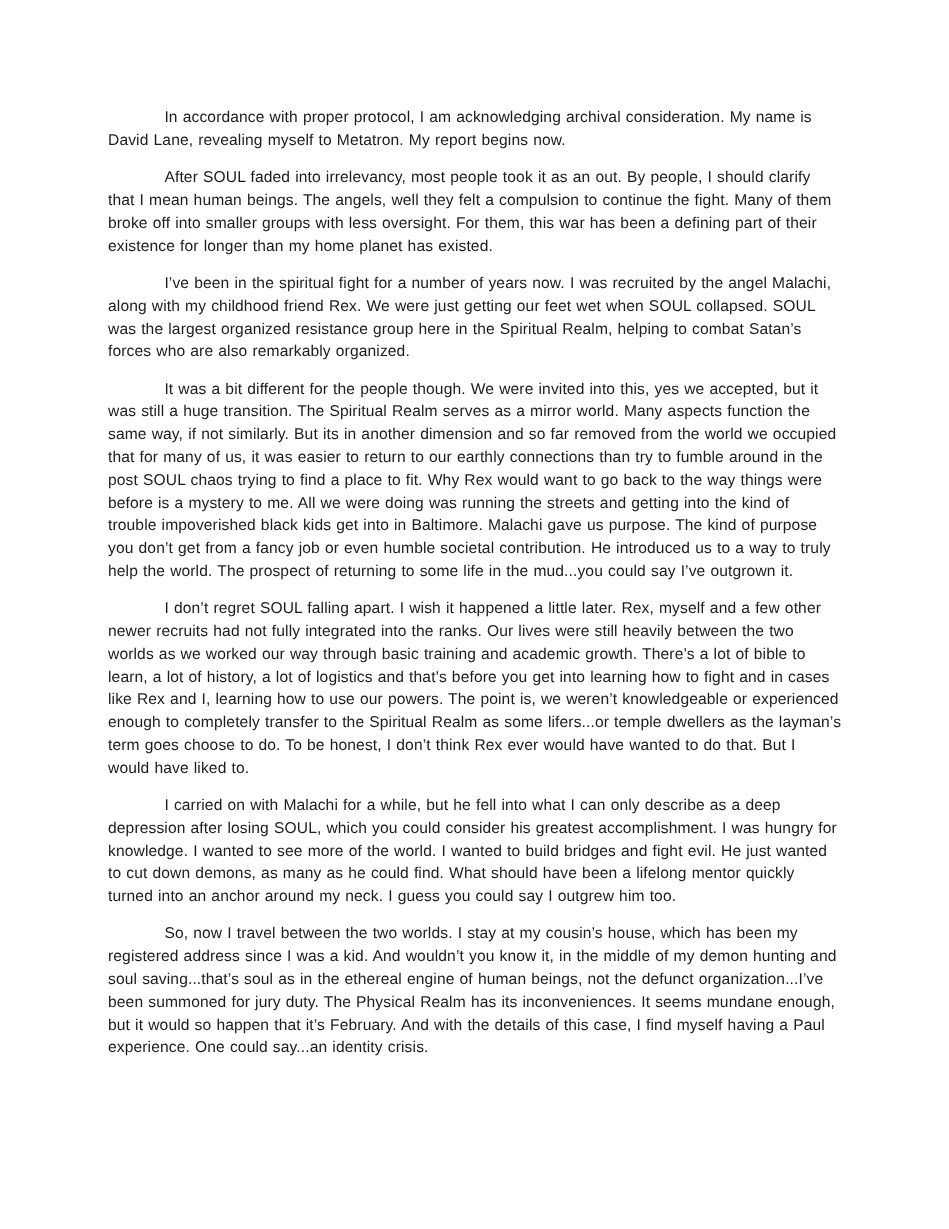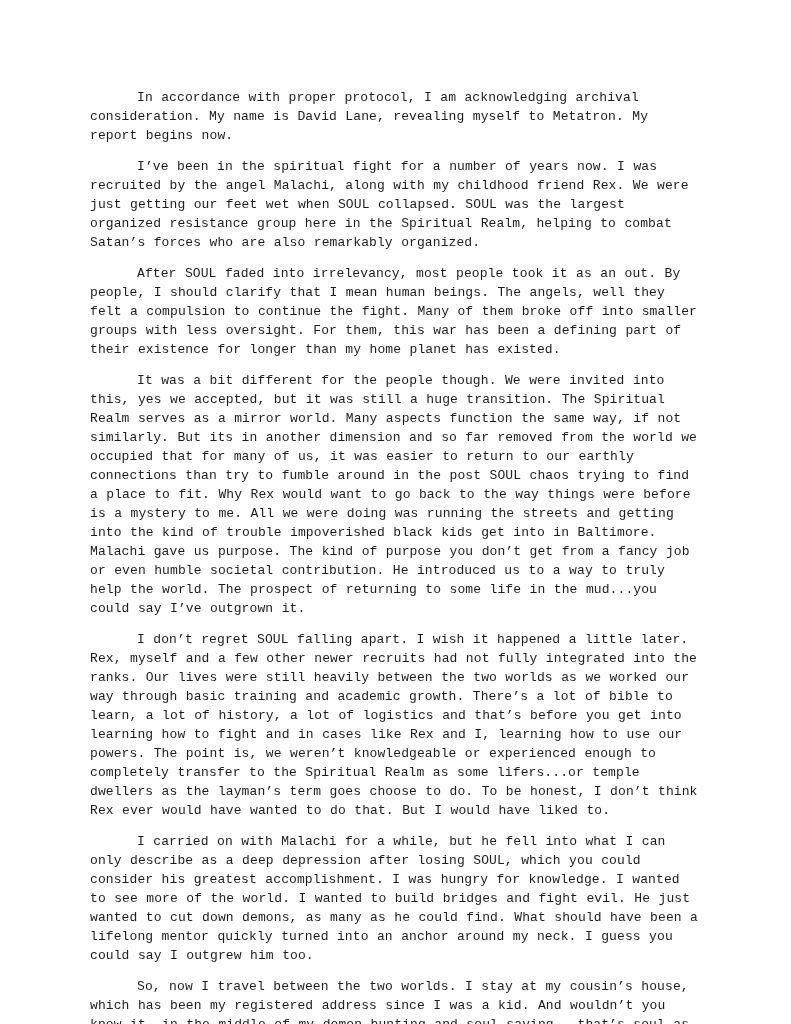--- a/index.html
+++ b/index.html
@@ -7,37 +7,37 @@
     width: 791px;
     height: 1024px;
     background: #ffffff;
     overflow: hidden;
   }
   .page {
     width: 791px;
     height: 1024px;
     background: #ffffff;
     padding: 88px 90px 60px 90px;
-    font-family: Liberation Mono, monospace;
+    font-family: Liberation Sans, sans-serif;
     color: #1c1c1c;
   }
   .para {
     font-size: 13px;
     line-height: 19px;
     text-indent: 47px;
     margin-bottom: 12px;
     letter-spacing: 0.1px;
     word-spacing: 0.5px;
     text-align: left;
   }
 </style>
 </head>
 <body>
 
 <div class="page">
   <p class="para">In accordance with proper protocol, I am acknowledging archival consideration. My name is David Lane, revealing myself to Metatron. My report begins now.</p>
+  <p class="para">After SOUL faded into irrelevancy, most people took it as an out. By people, I should clarify that I mean human beings. The angels, well they felt a compulsion to continue the fight. Many of them broke off into smaller groups with less oversight. For them, this war has been a defining part of their existence for longer than my home planet has existed.</p>
   <p class="para">I’ve been in the spiritual fight for a number of years now. I was recruited by the angel Malachi, along with my childhood friend Rex. We were just getting our feet wet when SOUL collapsed. SOUL was the largest organized resistance group here in the Spiritual Realm, helping to combat Satan’s forces who are also remarkably organized.</p>
-  <p class="para">After SOUL faded into irrelevancy, most people took it as an out. By people, I should clarify that I mean human beings. The angels, well they felt a compulsion to continue the fight. Many of them broke off into smaller groups with less oversight. For them, this war has been a defining part of their existence for longer than my home planet has existed.</p>
   <p class="para">It was a bit different for the people though. We were invited into this, yes we accepted, but it was still a huge transition. The Spiritual Realm serves as a mirror world. Many aspects function the same way, if not similarly. But its in another dimension and so far removed from the world we occupied that for many of us, it was easier to return to our earthly connections than try to fumble around in the post SOUL chaos trying to find a place to fit. Why Rex would want to go back to the way things were before is a mystery to me. All we were doing was running the streets and getting into the kind of trouble impoverished black kids get into in Baltimore. Malachi gave us purpose. The kind of purpose you don’t get from a fancy job or even humble societal contribution. He introduced us to a way to truly help the world. The prospect of returning to some life in the mud...you could say I’ve outgrown it.</p>
   <p class="para">I don’t regret SOUL falling apart. I wish it happened a little later. Rex, myself and a few other newer recruits had not fully integrated into the ranks. Our lives were still heavily between the two worlds as we worked our way through basic training and academic growth. There’s a lot of bible to learn, a lot of history, a lot of logistics and that’s before you get into learning how to fight and in cases like Rex and I, learning how to use our powers. The point is, we weren’t knowledgeable or experienced enough to completely transfer to the Spiritual Realm as some lifers...or temple dwellers as the layman’s term goes choose to do. To be honest, I don’t think Rex ever would have wanted to do that. But I would have liked to.</p>
   <p class="para">I carried on with Malachi for a while, but he fell into what I can only describe as a deep depression after losing SOUL, which you could consider his greatest accomplishment. I was hungry for knowledge. I wanted to see more of the world. I wanted to build bridges and fight evil. He just wanted to cut down demons, as many as he could find. What should have been a lifelong mentor quickly turned into an anchor around my neck. I guess you could say I outgrew him too.</p>
   <p class="para">So, now I travel between the two worlds. I stay at my cousin’s house, which has been my registered address since I was a kid. And wouldn’t you know it, in the middle of my demon hunting and soul saving...that’s soul as in the ethereal engine of human beings, not the defunct organization...I’ve been summoned for jury duty. The Physical Realm has its inconveniences. It seems mundane enough, but it would so happen that it’s February. And with the details of this case, I find myself having a Paul experience. One could say...an identity crisis.</p>
 </div>
 
 </body></html>

